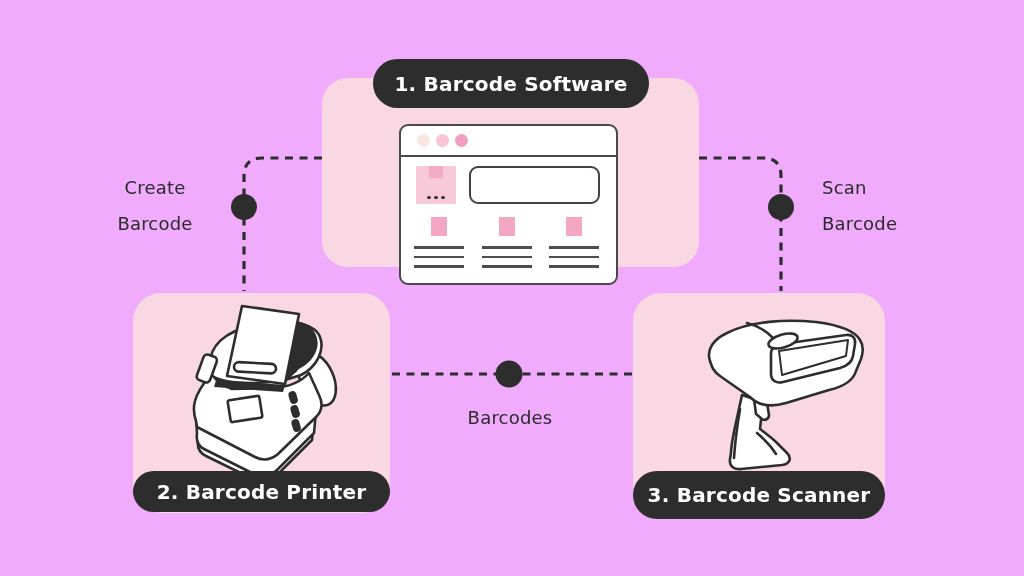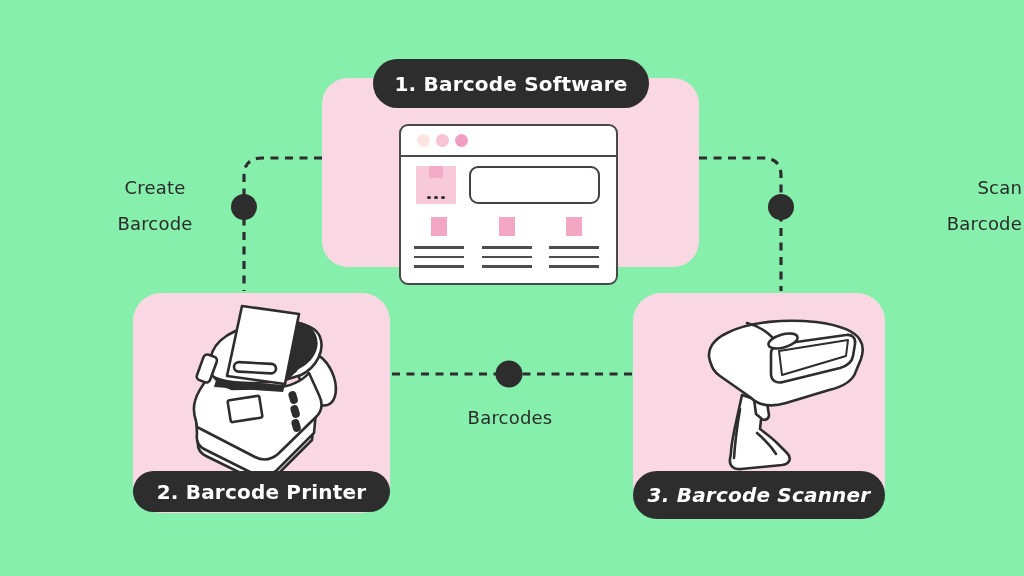--- a/index.html
+++ b/index.html
@@ -1,43 +1,43 @@
 <!DOCTYPE html>
 <html><head>
 <meta charset="utf-8">
 <style>
   html,body{margin:0;padding:0;background:#f6a9c3;}
   .stage{
     position:relative;width:1024px;height:576px;overflow:hidden;
-    background:#86efac;
+    background:#f0abfc;
     font-family:"DejaVu Sans","Liberation Sans",sans-serif;
   }
   
   .card{position:absolute;background:#fad8e3;border-radius:28px;}
   #card-software{left:322px;top:78px;width:377px;height:189px;border-radius:26px;}
   #card-printer{left:133px;top:293px;width:257px;height:220px;}
   #card-scanner{left:633px;top:293px;width:252px;height:220px;}
 
   
   .pill{
     position:absolute;background:#2d2d2d;border-radius:26px;color:#ffffff;
     display:flex;align-items:center;justify-content:center;
     font-weight:bold;font-size:20px;letter-spacing:.2px;white-space:nowrap;
   }
   #pill-software{left:373px;top:59px;width:276px;height:49px;}
   #pill-printer{left:133px;top:471px;width:257px;height:41px;}
-  #pill-scanner{left:633px;top:471px;width:252px;height:48px;font-style:italic;}
+  #pill-scanner{left:633px;top:471px;width:252px;height:48px;}
 
   
   .conn-label{
     position:absolute;color:#2b2b2b;font-weight:normal;font-size:18px;
     line-height:36px;letter-spacing:.2px;
   }
   #label-create{left:45px;top:170px;width:220px;text-align:center;}
-  #label-scan{left:822px;top:170px;width:200px;text-align:right;}
+  #label-scan{left:822px;top:170px;width:200px;text-align:left;}
   #label-print{left:408px;top:399px;width:204px;text-align:center;line-height:37px;}
 
   
   #connector-svg{position:absolute;left:0;top:0;}
 
   
   #browser-window{
     position:absolute;left:399px;top:124px;width:219px;height:161px;
     background:#ffffff;border:2.5px solid #494949;border-radius:9px;
     box-sizing:border-box;

